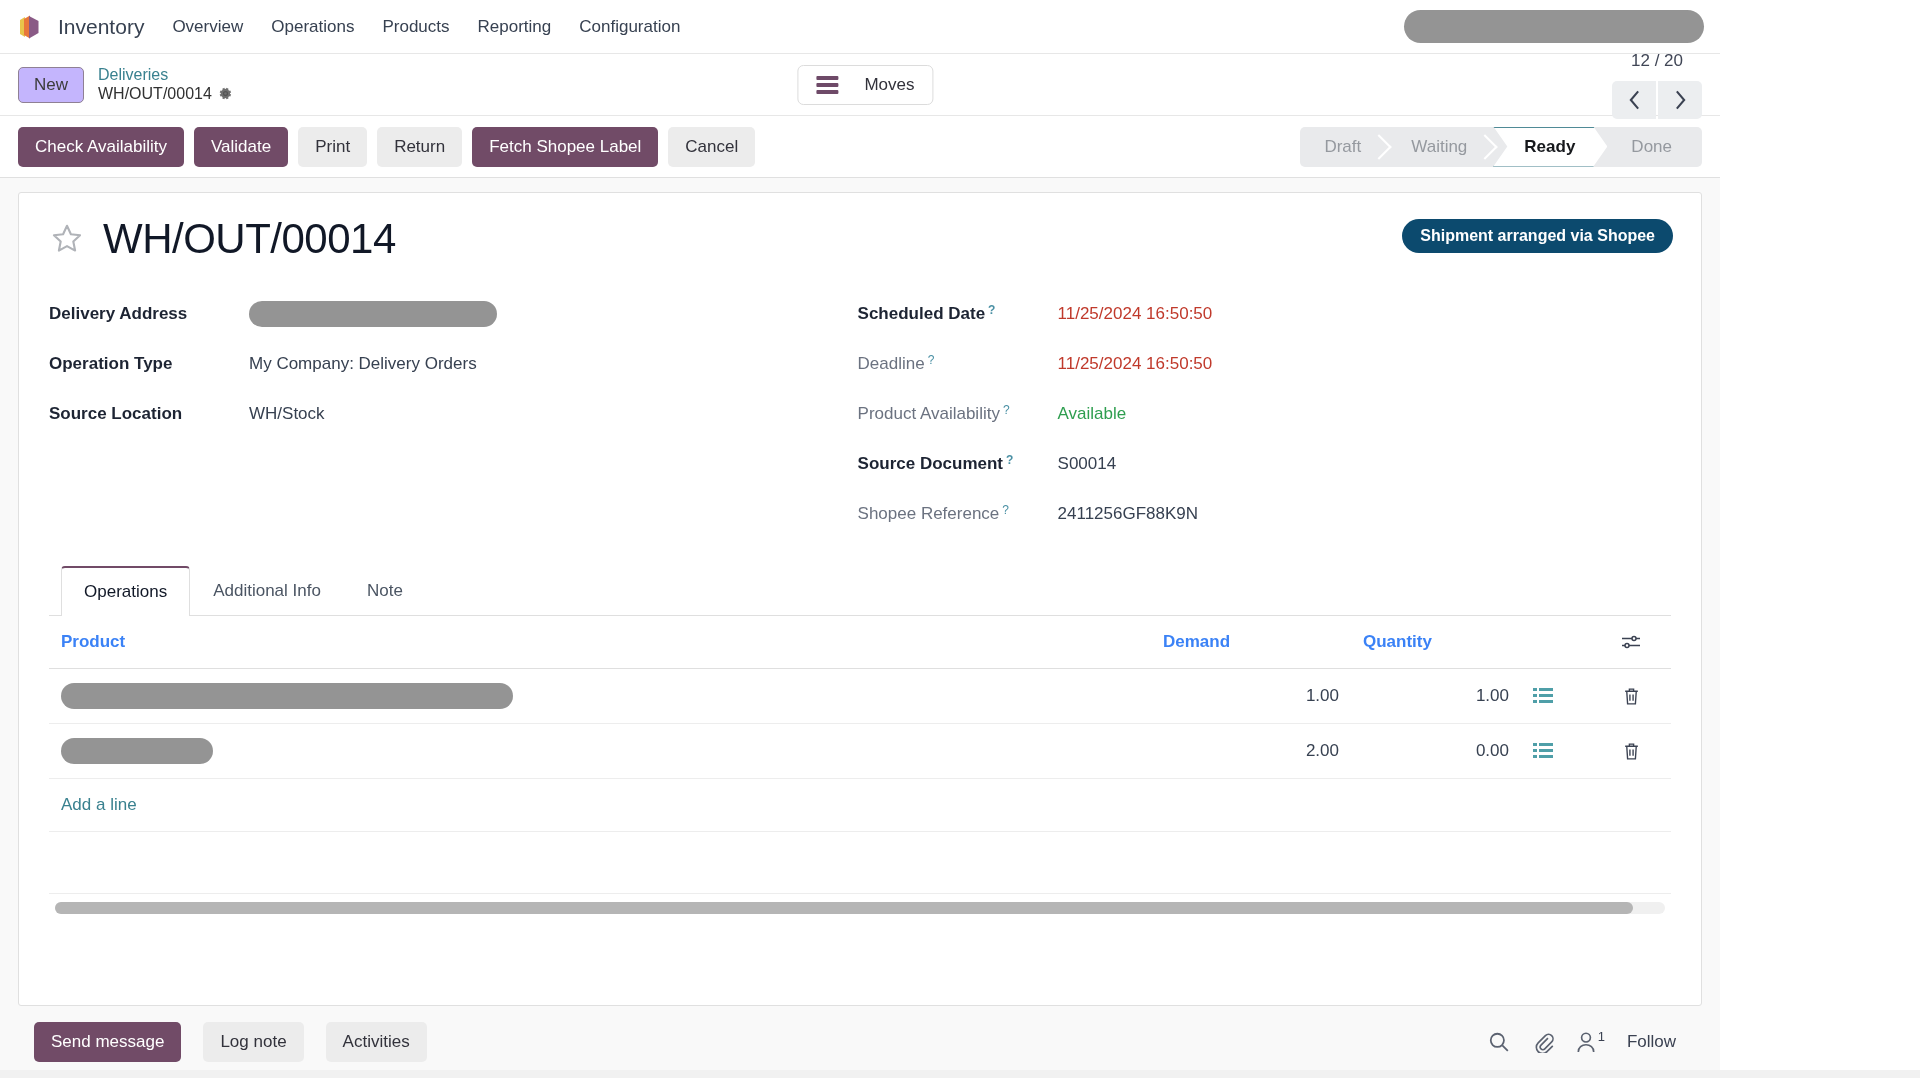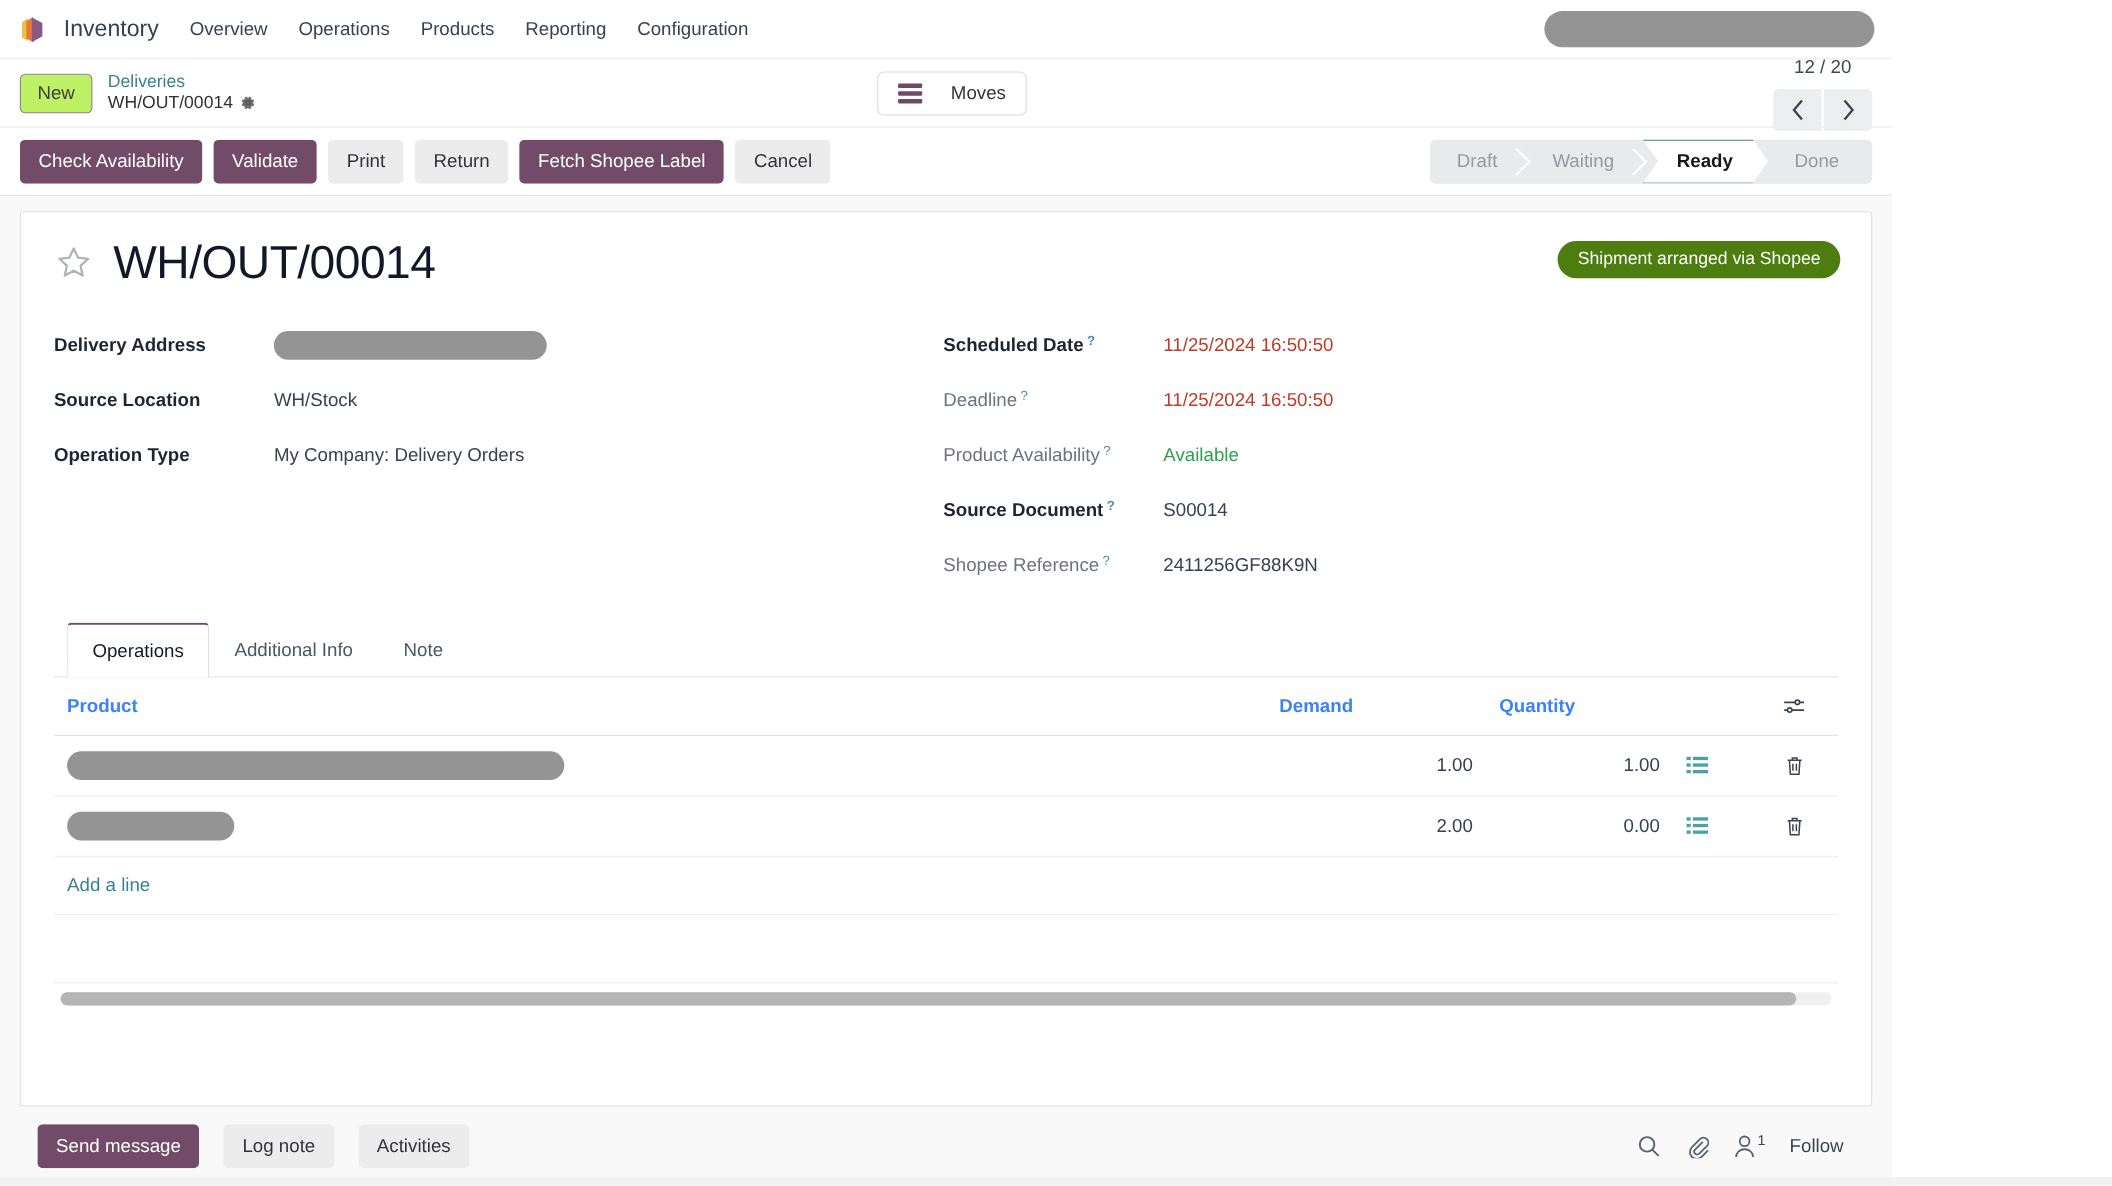--- a/index.html
+++ b/index.html
@@ -27,21 +27,21 @@
   .user-redact {
     width: 300px; height: 33px; border-radius: 17px; background:#949494;
   }
 
   
   .cp-top {
     height: 62px; background:#ffffff; display:flex; align-items:center;
     padding: 0 18px; border-bottom: 1px solid #e7e7e7; position:relative;
   }
   .btn-new {
-    border:1px solid #8f8094; background:#bef264; color:#3c3c3c;
+    border:1px solid #8f8094; background:#c4b5fd; color:#3c3c3c;
     font-size: 17px; border-radius: 5px; padding: 7px 15px; cursor:pointer;
     margin-right: 14px; white-space:nowrap;
   }
   .bc-wrap { display:flex; flex-direction:column; justify-content:center; line-height:1.15; }
   .bc-parent { font-size: 16px; color:#39818f; cursor:pointer; }
   .bc-current { font-size: 16px; color:#313131; display:flex; align-items:center; gap:6px; }
   .gear-icon { display:inline-block; width:15px; height:15px; color:#555; cursor:pointer; }
   .cp-center { position:absolute; left: 50%; transform: translateX(-46%); }
   .btn-moves {
     display:flex; align-items:center; gap:26px;
@@ -95,21 +95,21 @@
     height:100%; position:relative; overflow:hidden;
   }
   .sheet-inner { padding: 22px 30px 0 30px; position:relative; }
 
   .title-row { display:flex; align-items:center; gap: 18px; }
   .star-icon { width:36px; height:36px; color:#b0b3b8; cursor:pointer; }
   .rec-title { font-size: 42px; font-weight: 400; color:#111827; letter-spacing:-0.5px; }
 
   .ribbon {
     position:absolute; top: 26px; right: 28px;
-    background:#4d7c0f; color:#fff; font-size:16px; font-weight:normal;
+    background:#0c4a6e; color:#fff; font-size:16px; font-weight:bold;
     padding: 8px 18px; border-radius: 18px; white-space:nowrap;
   }
 
   .form-grid { display:flex; margin-top: 26px; }
   .col-left { width: 48%; }
   .col-right { width: 52%; padding-left: 30px; }
   .frow { display:flex; align-items:center; min-height: 50px; }
   .flabel { font-size:17px; color:#6b7280; width: 200px; flex:none; display:flex; align-items:baseline; gap:3px;}
   .flabel.req { color:#1d2433; font-weight:bold; }
   .qmark { font-size:12px; color:#4a90a4; cursor:help; position:relative; top:-5px; }
@@ -261,26 +261,26 @@
         </div>
 
         <div class="form-grid">
 
           <div class="col-left">
             <div class="frow">
               <div class="flabel req">Delivery Address</div>
               <div class="fval redact-pill" style="width:248px;"></div>
             </div>
             <div class="frow">
+              <div class="flabel req">Operation Type</div>
+              <div class="fval">My Company: Delivery Orders</div>
+            </div>
+            <div class="frow">
               <div class="flabel req">Source Location</div>
               <div class="fval">WH/Stock</div>
-            </div>
-            <div class="frow">
-              <div class="flabel req">Operation Type</div>
-              <div class="fval">My Company: Delivery Orders</div>
             </div>
           </div>
 
           <div class="col-right">
             <div class="frow">
               <div class="flabel req">
                 <span>Scheduled Date</span>
                 <span class="qmark">?</span>
               </div>
               <div class="fval red">11/25/2024 16:50:50</div>

